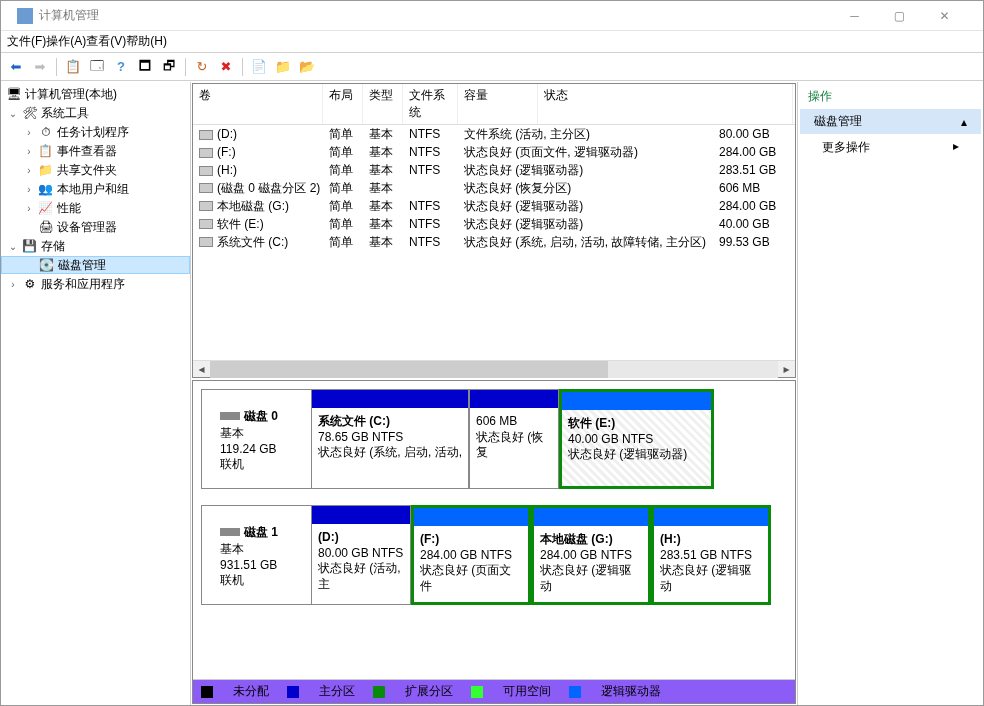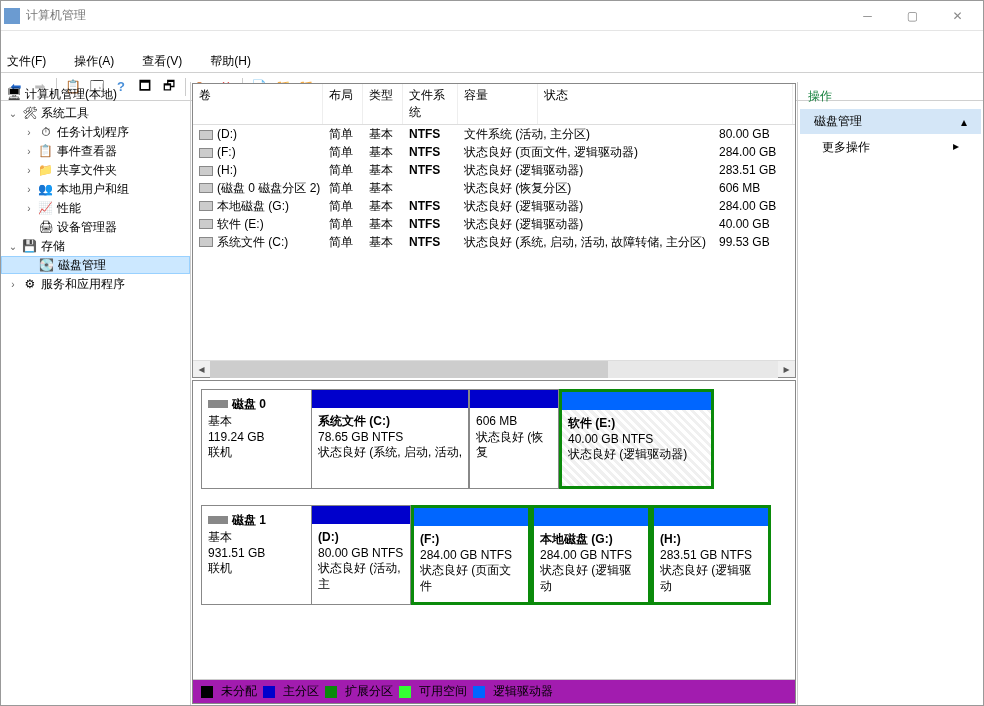--- a/index.html
+++ b/index.html
@@ -1,22 +1,22 @@
 <!DOCTYPE html>
 <html><head>
 <meta charset="utf-8">
 <style>
 * { box-sizing: border-box; margin: 0; padding: 0; font-family: "Microsoft YaHei", "Segoe UI", sans-serif; font-size: 12px; }
 body { background: #fff; width: 984px; height: 706px; overflow: hidden; border: 1px solid #999; }
-.titlebar { height: 30px; display: flex; align-items: center; padding: 0 3px; background: #fff; border-bottom: 1px solid #e5e5e5; }
+.titlebar { height: 30px; display: flex; align-items: center; padding: 0 16px; background: #fff; border-bottom: 1px solid #e5e5e5; }
 .title-icon { width: 16px; height: 16px; margin-right: 6px; background: #6b9bd1; display: inline-block; }
 .title-text { flex: 1; color: #777; }
 .win-controls { display: flex; }
 .win-btn { width: 45px; height: 30px; display: flex; align-items: center; justify-content: center; color: #888; }
-.menubar { height: 22px; display: flex; align-items: center; padding: 0 6px; gap: 28px; color: #000; border-bottom: 1px solid #d0d0d0; margin-top: 20px; }
+.menubar { height: 22px; display: flex; align-items: center; padding: 0 6px; gap: 0; color: #000; border-bottom: 1px solid #d0d0d0; }
 .menubar span { cursor: default; }
 .toolbar { height: 28px; display: flex; align-items: center; padding: 0 4px; gap: 2px; border-bottom: 1px solid #d0d0d0; }
 .tb-sep { width: 1px; height: 18px; background: #ccc; margin: 0 3px; }
 .tb-btn { width: 22px; height: 22px; display: flex; align-items: center; justify-content: center; font-size: 13px; }
 .body-area { position: absolute; top: 82px; left: 1px; right: 1px; bottom: 1px; display: flex; }
 .left-tree { width: 190px; border-right: 1px solid #ccc; padding: 2px 0; overflow: auto; }
 .tree-node { display: flex; align-items: center; height: 18px; padding: 0 2px; margin: 1px 0; cursor: default; white-space: nowrap; }
 .tree-node.selected { background: #cce8ff; border: 1px solid #99d1ff; }
 .tree-expander { width: 12px; text-align: center; color: #666; font-size: 10px; }
 .tree-icon { width: 16px; height: 16px; margin: 0 3px; display: inline-flex; align-items: center; justify-content: center; font-size: 12px; }
@@ -24,41 +24,41 @@
 .vol-list { height: 295px; border: 1px solid #888; margin: 1px; display: flex; flex-direction: column; }
 .vol-header { display: flex; background: #fff; border-bottom: 1px solid #ddd; }
 .vol-header .col { padding: 3px 6px; border-right: 1px solid #eee; background: #fff; font-weight: normal; }
 .vol-rows { flex: 1; overflow: auto; }
 .vol-row { display: flex; height: 18px; align-items: center; }
 .vol-row .col { padding: 0 6px; white-space: nowrap; overflow: hidden; }
 .vol-icon { width: 14px; height: 10px; background: #ccc; border: 1px solid #888; margin-right: 4px; display: inline-block; vertical-align: middle; }
 .c-vol { width: 130px; }
 .c-layout { width: 40px; }
 .c-type { width: 40px; }
-.c-fs { width: 55px; font-weight: bold; }
+.c-fs { width: 55px; }
 .c-status { width: 255px; }
 .c-cap { width: 80px; }
 .hscroll { height: 17px; background: #f0f0f0; display: flex; align-items: center; border-top: 1px solid #ddd; }
 .hscroll .arr { width: 17px; height: 17px; display: flex; align-items: center; justify-content: center; color: #555; }
 .hscroll .track { flex: 1; background: #e8e8e8; height: 17px; position: relative; }
 .hscroll .thumb { position: absolute; left: 0; width: 70%; height: 100%; background: #cdcdcd; }
 .disk-area { flex: 1; border: 1px solid #888; margin: 1px; padding: 8px; overflow: auto; position: relative; }
 .disk-row { display: flex; margin-bottom: 16px; height: 100px; }
-.disk-info { width: 110px; border: 1px solid #888; padding: 6px; border-right: none; }
+.disk-info { width: 110px; border: 1px solid #888; padding: 18px; border-right: none; }
 .disk-info .di-icon { width: 20px; height: 8px; background: #888; display: inline-block; margin-right: 4px; }
 .disk-info b { font-weight: bold; }
 .disk-parts { display: flex; flex: 0 0 auto; }
 .part { border: 1px solid #888; position: relative; display: flex; flex-direction: column; }
 .part-header { height: 18px; flex-shrink: 0; }
 .ph-primary { background: #0000cc; }
 .ph-logical { background: #0066ff; }
 .part-body { flex: 1; padding: 6px; overflow: hidden; line-height: 1.3; white-space: normal; }
 .part.ext-border { border: 3px solid #0a8a0a; }
 .part.selected .part-body { background: repeating-linear-gradient(45deg, #f0f0f0 0, #f0f0f0 3px, #fff 3px, #fff 6px); }
-.legend { position: absolute; bottom: 0; left: 0; right: 0; height: 24px; border-top: 1px solid #ccc; display: flex; align-items: center; padding: 0 8px; gap: 6px; background: #a21caf; }
+.legend { position: absolute; bottom: 0; left: 0; right: 0; height: 24px; border-top: 1px solid #ccc; display: flex; align-items: center; padding: 0 8px; gap: 18px; background: #8b5cf6; }
 .legend .sw { width: 12px; height: 12px; display: inline-block; vertical-align: middle; margin-right: 2px; }
 .right-pane { width: 185px; padding: 2px; }
 .right-pane .hdr { padding: 4px 8px; font-weight: normal; color: #15803d; }
 .right-pane .section { background: #d4e6f7; padding: 4px 14px; display: flex; justify-content: space-between; align-items: center; }
 .right-pane .item { padding: 5px 22px; display: flex; justify-content: space-between; align-items: flex-start; }
 </style>
 </head>
 <body>
 
 <div class="titlebar">

